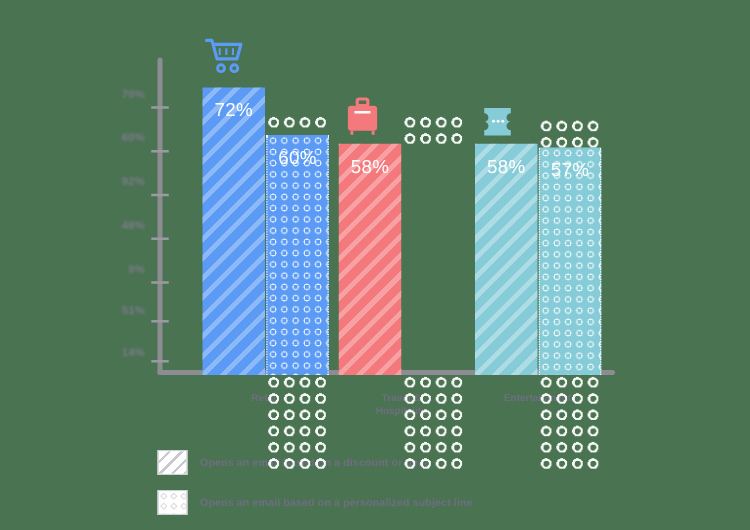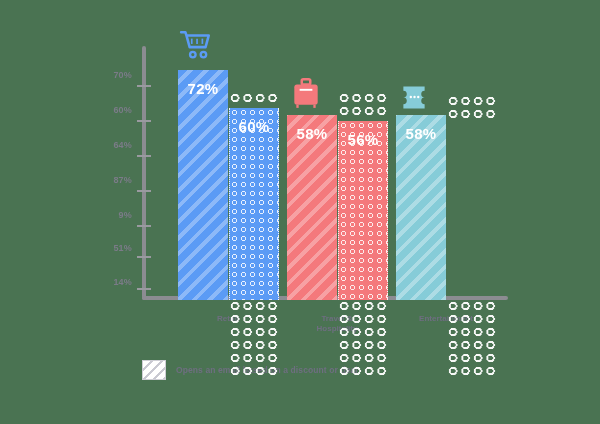--- a/index.html
+++ b/index.html
@@ -13,21 +13,20 @@
     font-family: "Liberation Sans", sans-serif;
     overflow: hidden;
     position: relative;
   }
 
   #chart-root {
     position: absolute;
     left: 0; top: 0;
     width: 507px;
     height: 424px;
-    margin-left: 16px;
   }
 
   
   #y-axis-line {
     position: absolute;
     left: 126px;
     top: 46px;
     width: 4px;
     height: 254px;
     background: #8c8c92;
@@ -74,21 +73,21 @@
     box-sizing: border-box;
   }
   .bar-value {
     position: absolute;
     left: 0;
     right: 0;
     text-align: center;
     top: 10px;
     color: #ffffff;
     font-size: 15px;
-    font-weight: bold;
+    font-weight: normal;
     letter-spacing: 0.3px;
   }
 
   
   .fill-stripe {
     position: absolute;
     inset: 0;
   }
   
   .fill-dots {
@@ -172,24 +171,24 @@
   <div class="y-tick" style="top:256px"></div>
   <div class="y-tick" style="top:288px"></div>
 
   <div class="y-label-wrap" style="top:70px">
     <span class="y-label">70%</span>
   </div>
   <div class="y-label-wrap" style="top:105px">
     <span class="y-label">60%</span>
   </div>
   <div class="y-label-wrap" style="top:140px">
-    <span class="y-label">64%</span>
+    <span class="y-label">92%</span>
   </div>
   <div class="y-label-wrap" style="top:175px">
-    <span class="y-label">87%</span>
+    <span class="y-label">48%</span>
   </div>
   <div class="y-label-wrap" style="top:210px">
     <span class="y-label">9%</span>
   </div>
   <div class="y-label-wrap" style="top:243px">
     <span class="y-label">51%</span>
   </div>
   <div class="y-label-wrap" style="top:277px">
     <span class="y-label">14%</span>
   </div>
@@ -233,26 +232,20 @@
     </svg>
   </div>
 
   <div class="bar" style="left:271px; width:50px; height:185px;">
     <div class="fill-stripe" style="background:
            repeating-linear-gradient(-45deg, rgba(255,255,255,.30) 0 4px, rgba(255,255,255,0) 4px 11px),
            #f4797c;"></div>
     <span class="bar-value">58%</span>
   </div>
 
-  <div class="bar" style="left:322px; width:50px; height:179px;">
-    <div class="fill-dots" style="background:
-           radial-gradient(circle at 4.5px 4.5px, rgba(255,255,255,0) 1.6px, rgba(255,255,255,.85) 1.7px, rgba(255,255,255,.85) 2.6px, rgba(255,255,255,0) 2.7px) 0 0/9px 9px,
-           #f4797c;"></div>
-    <span class="bar-value">56%</span>
-  </div>
 
   <div class="cat-label" style="left:276px; top:314px;">
     <div>Travel &amp;</div>
     <div>Hospitality</div>
   </div>
 
   <div class="cat-icon" style="left:381px; top:80px;">
     <svg viewBox="0 0 32 32" width="34" height="34">
       <path d="M6 6 h20 v4 a3.2 3.2 0 0 0 0 6.4 a3.2 3.2 0 0 0 0 6.4 v4 h-20 v-4 a3.2 3.2 0 0 0 0 -6.4 a3.2 3.2 0 0 0 0 -6.4 z" fill="#86ccd8"></path>
       <circle cx="13" cy="16" r="1.1" fill="#ffffff"></circle>
@@ -261,35 +254,48 @@
     </svg>
   </div>
 
   <div class="bar" style="left:380px; width:50px; height:185px;">
     <div class="fill-stripe" style="background:
            repeating-linear-gradient(-45deg, rgba(255,255,255,.32) 0 4px, rgba(255,255,255,0) 4px 11px),
            #86ccd8;"></div>
     <span class="bar-value">58%</span>
   </div>
 
+  <div class="bar" style="left:431px; width:50px; height:182px;">
+    <div class="fill-dots" style="background:
+           radial-gradient(circle at 4.5px 4.5px, rgba(255,255,255,0) 1.6px, rgba(255,255,255,.85) 1.7px, rgba(255,255,255,.85) 2.6px, rgba(255,255,255,0) 2.7px) 0 0/9px 9px,
+           #86ccd8;"></div>
+    <span class="bar-value">57%</span>
+  </div>
 
   <div class="cat-label" style="left:385px; top:314px;">
     <div>Entertainment</div>
   </div>
 
   <div id="legend">
 
     <div class="legend-row">
       <div class="legend-swatch">
         <div class="sw-fill" style="background:
              repeating-linear-gradient(-45deg, #c9c9d2 0 2px, #ffffff 2px 7px);"></div>
       </div>
       <span class="legend-text">Opens an email based on a discount or deal</span>
     </div>
 
+    <div class="legend-row">
+      <div class="legend-swatch">
+        <div class="sw-fill" style="background:
+             radial-gradient(circle at 4px 4px, #ffffff 1.3px, #c9c9d2 1.4px, #c9c9d2 2.2px, #ffffff 2.3px) 0 0/8px 8px;"></div>
+      </div>
+      <span class="legend-text">Opens an email based on a personalized subject line</span>
+    </div>
 
   </div>
 
   <div class="overlay-dots" style="left:213px; top:300px; width:50px; height:78px;
        background: radial-gradient(circle at 6px 6px, rgba(255,255,255,0) 2.4px, rgba(255,255,255,.95) 2.5px, rgba(255,255,255,.95) 4.2px, rgba(255,255,255,0) 4.3px) 0 0/12.5px 13px;
        position:absolute;"></div>
 
   <div class="overlay-dots" style="left:322px; top:300px; width:50px; height:78px;
        background: radial-gradient(circle at 6px 6px, rgba(255,255,255,0) 2.4px, rgba(255,255,255,.95) 2.5px, rgba(255,255,255,.95) 4.2px, rgba(255,255,255,0) 4.3px) 0 0/12.5px 13px;
        position:absolute;"></div>

